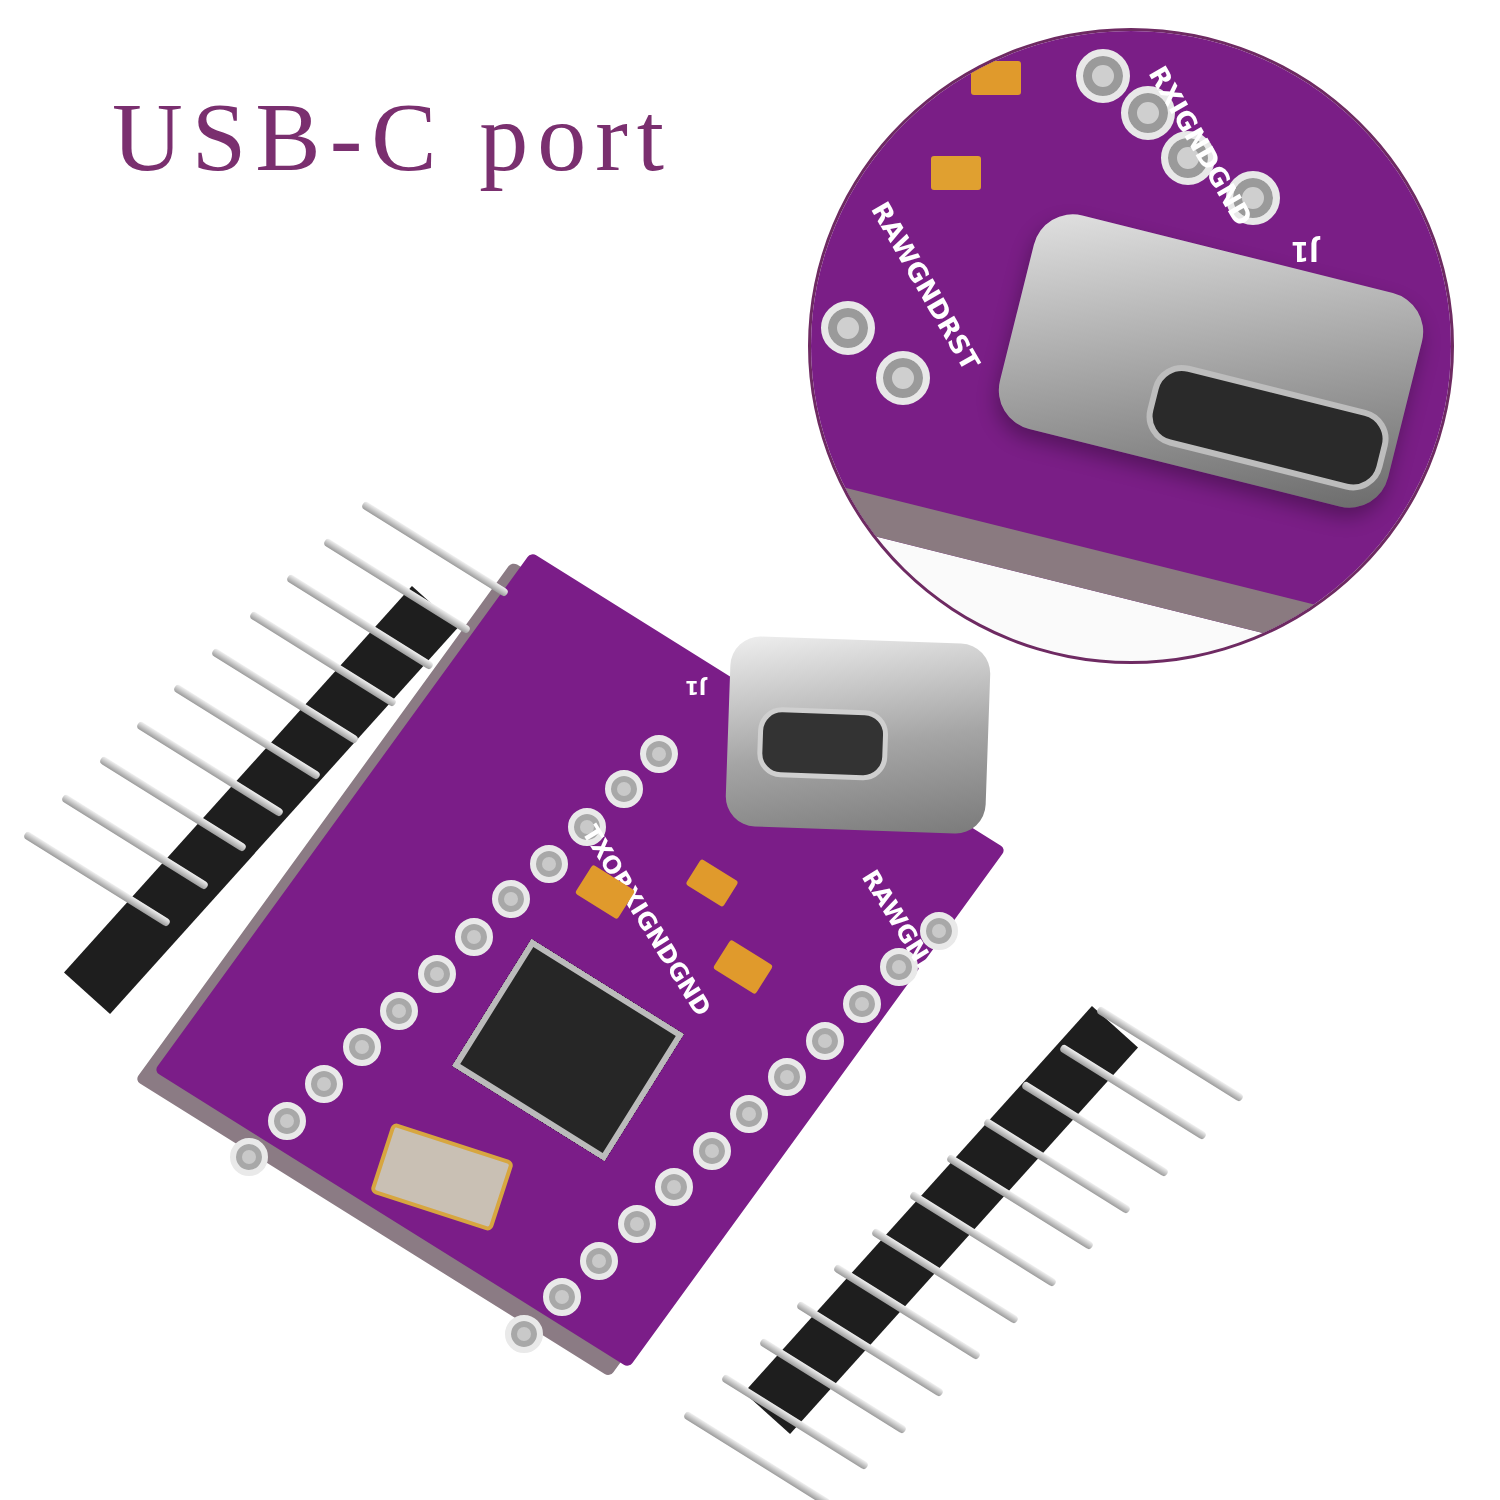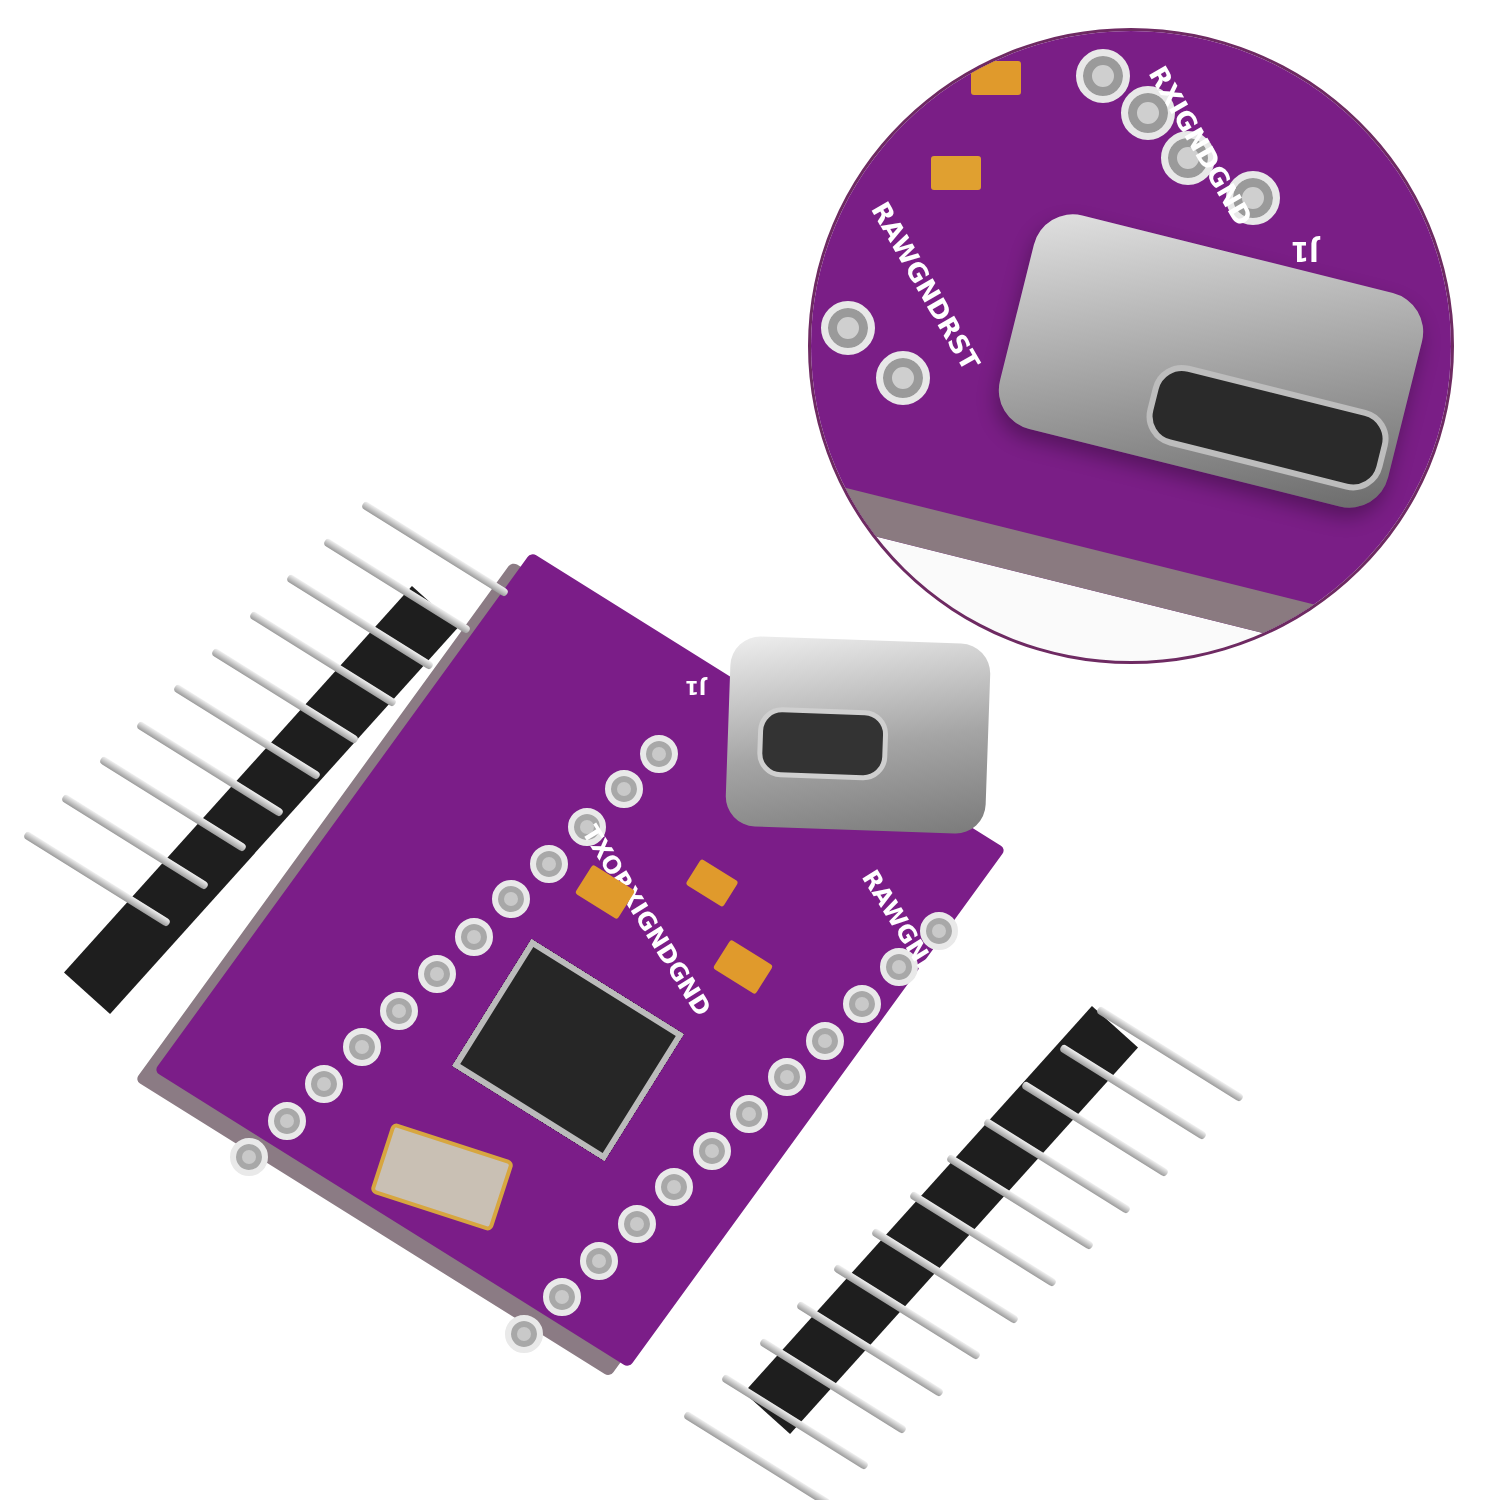--- a/index.html
+++ b/index.html
@@ -20,20 +20,21 @@
   .cap{position:absolute;width:50px;height:34px;background:#e09a2c;border-radius:3px;}
   .silk{position:absolute;color:#fff;font-family:"DejaVu Sans",sans-serif;font-weight:bold;font-size:24px;white-space:nowrap;}
   .hdr-body{position:absolute;background:#1e1e1e;}
   .pin{position:absolute;height:8px;width:170px;background:linear-gradient(#f2f2f2,#9a9a9a);border-radius:4px;}
 </style>
 </head>
 <body>
 
 <div style="position:absolute;inset:0;">
 
+  <div class="title">USB-C port</div>
 
   <div class="zoom-circle">
     <div class="zboard"></div>
     <div class="zpad" style="left:265px;top:18px;"></div>
     <div class="zpad" style="left:310px;top:55px;"></div>
     <div class="zpad" style="left:350px;top:100px;"></div>
     <div class="zpad" style="left:415px;top:140px;"></div>
     <div class="zpad" style="left:10px;top:270px;"></div>
     <div class="zpad" style="left:65px;top:320px;"></div>
     <div class="zlabel" style="left:300px;top:100px;transform:rotate(60deg);">RXIGNDGND</div>

